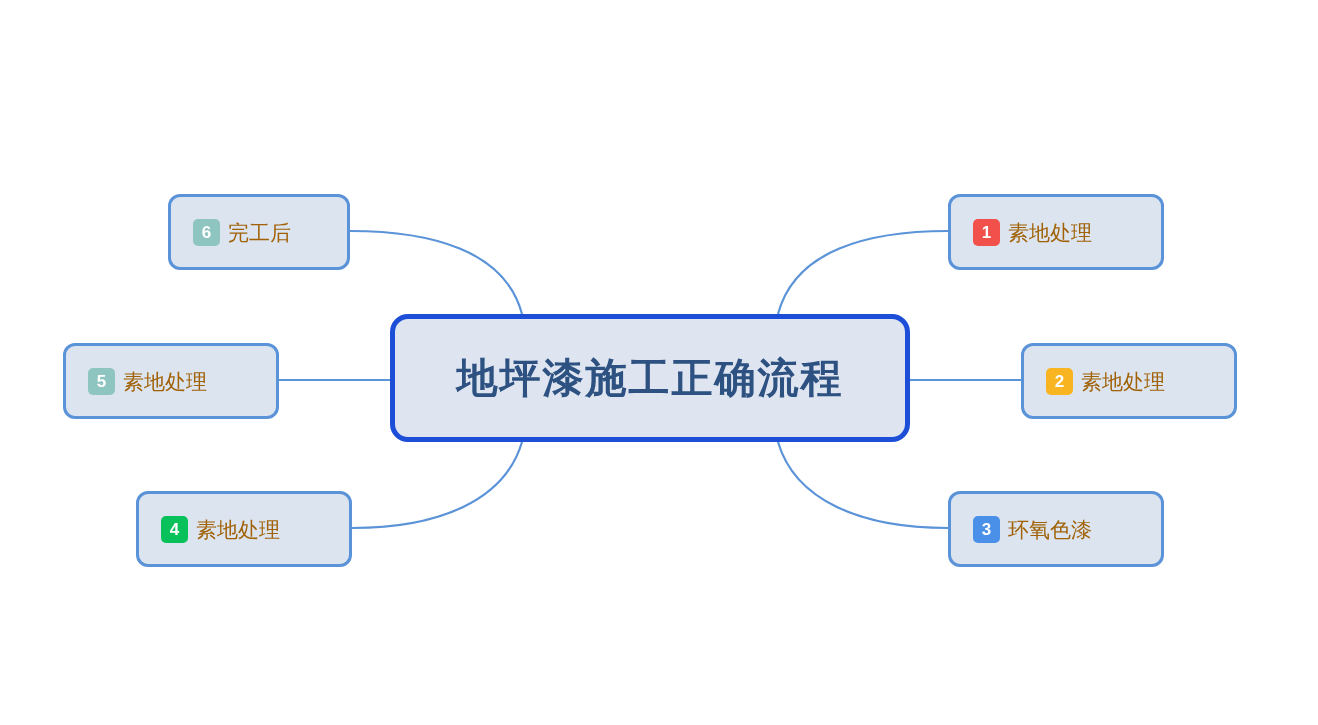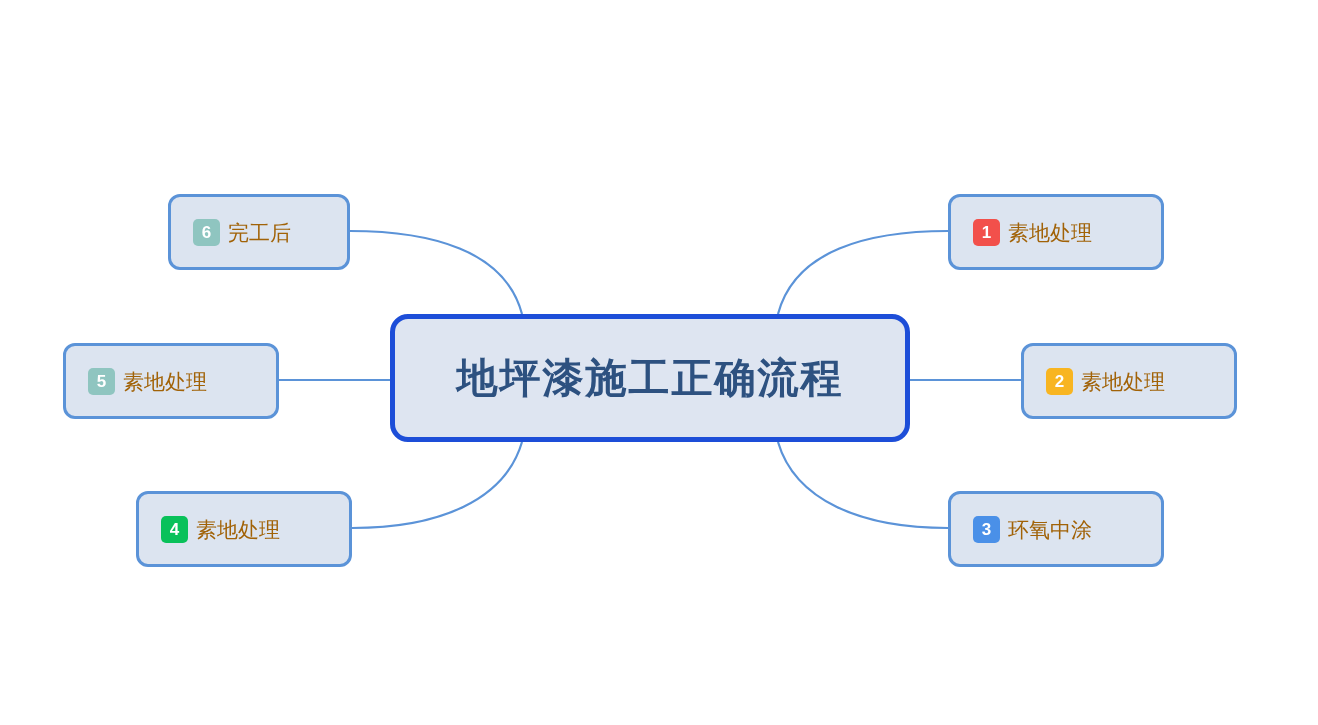--- a/index.html
+++ b/index.html
@@ -130,21 +130,21 @@
   <div class="node" id="node-2">
     <span class="node-inner">
       <span class="badge" id="badge-2" style="background: rgb(248, 181, 33);">2</span>
       <span class="node-label">素地处理</span>
     </span>
   </div>
 
   <div class="node" id="node-3">
     <span class="node-inner">
       <span class="badge" id="badge-3" style="background: rgb(74, 144, 232);">3</span>
-      <span class="node-label">环氧中涂</span>
+      <span class="node-label">环氧色漆</span>
     </span>
   </div>
 
   <div class="node" id="node-4">
     <span class="node-inner">
       <span class="badge" id="badge-4" style="background: rgb(9, 193, 90);">4</span>
       <span class="node-label">素地处理</span>
     </span>
   </div>
 

